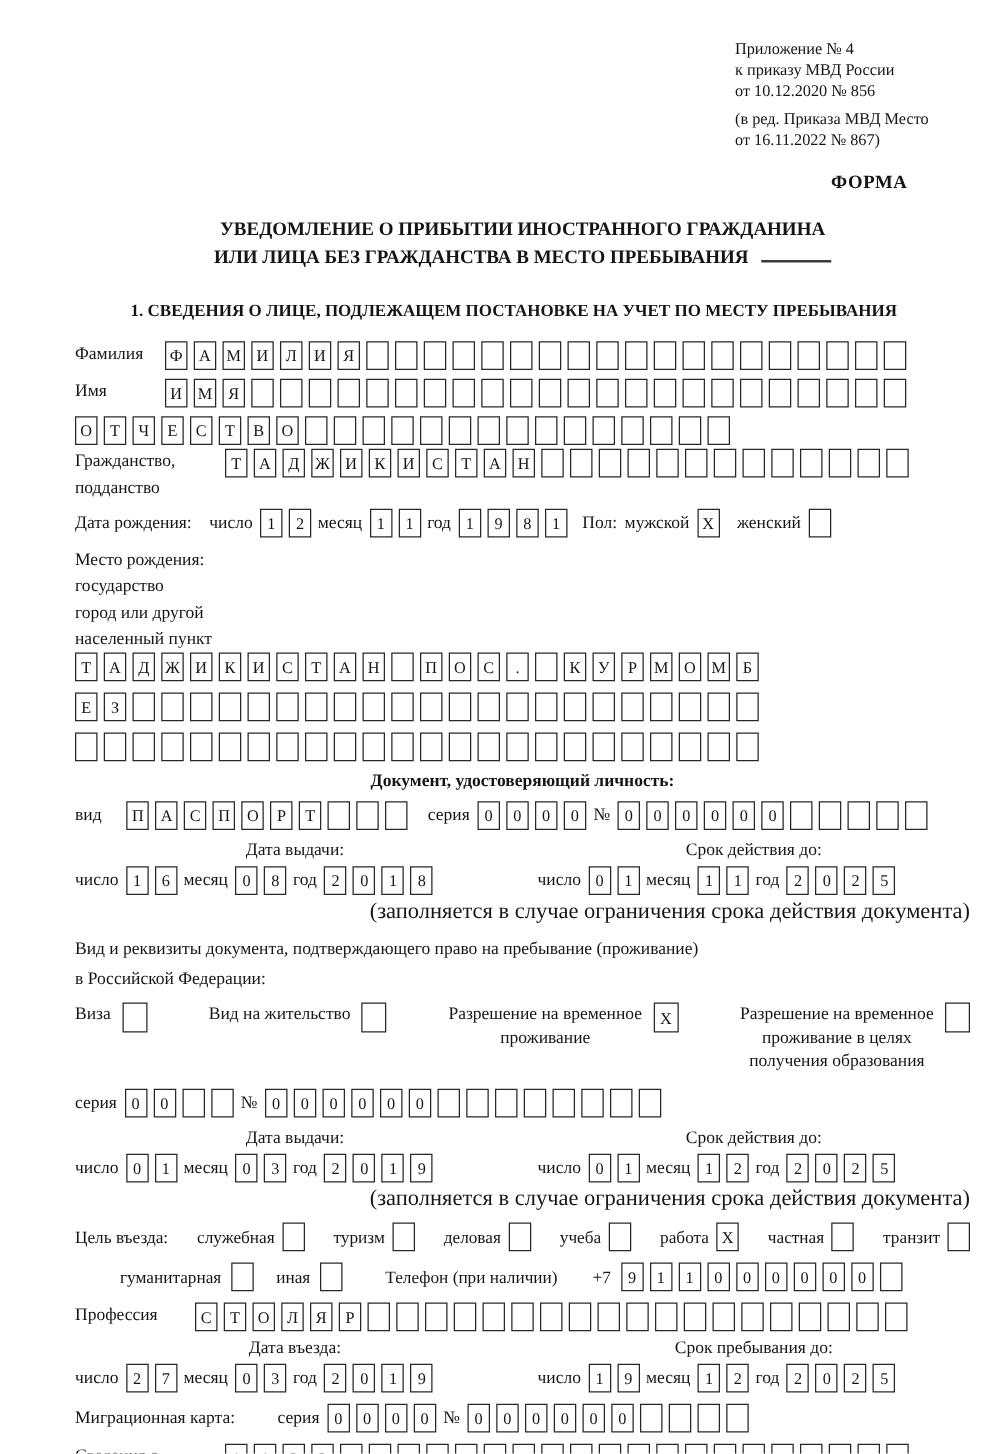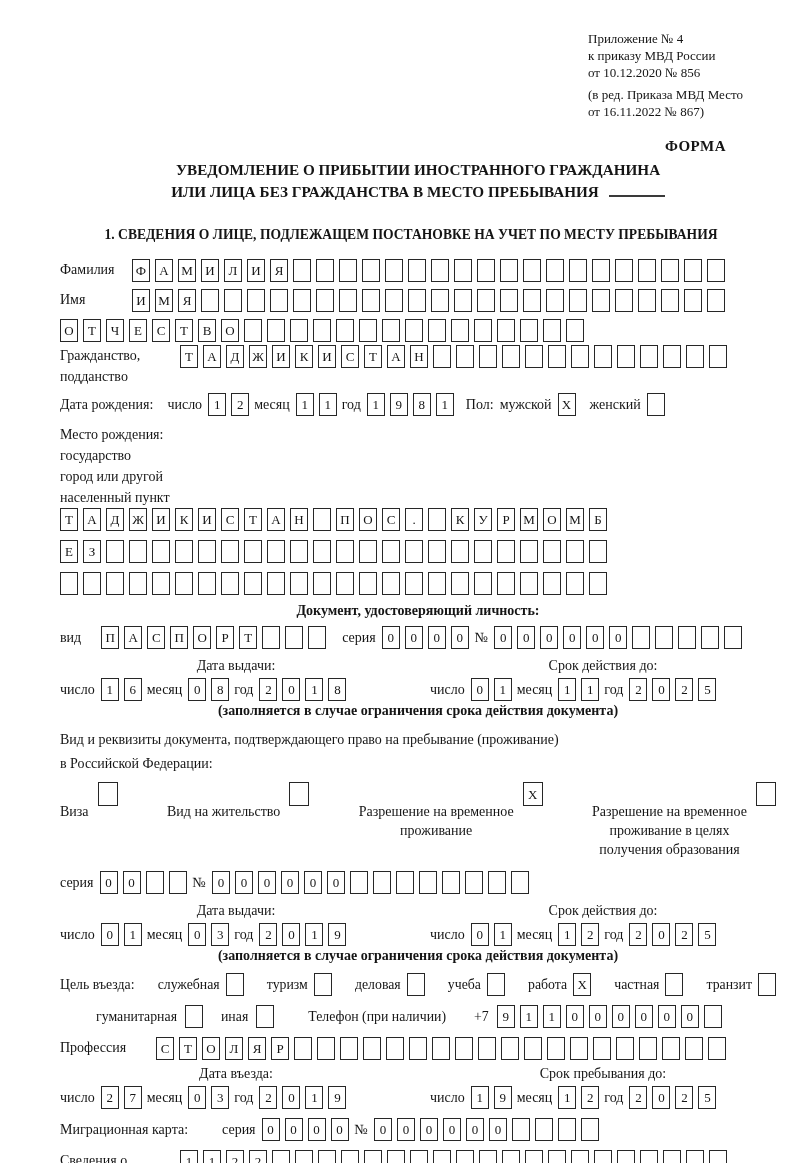--- a/index.html
+++ b/index.html
@@ -6,21 +6,21 @@
   .page{
     position:relative;width:800px;height:1163px;overflow:hidden;
     background:#fff;color:#151515;
     font-family:"Liberation Serif","DejaVu Serif",serif;
     font-size:14px;box-sizing:border-box;
     padding:30px 24px 0 60px;
   }
   .annex{margin-left:528px;font-size:13px;line-height:17px;}
   .annex .gap{height:5px;}
   .forma{ text-align:right;font-weight:bold;font-size:15px;margin:18px 50px 0 0;letter-spacing:.5px;}
-  .title{ text-align:center;font-weight:bold;font-size:15.2px;line-height:22px;margin-top:4px;font-family:Liberation Serif, serif;}
+  .title{ text-align:center;font-weight:bold;font-size:15.2px;line-height:22px;margin-top:18px;font-family:Liberation Serif, serif;}
   .t-underline{display:inline-block;width:56px;border-bottom:2px solid #3a3a3a;margin-left:10px;}
   .sec1{ font-weight:bold;font-size:13.6px;text-align:center;margin:24px 0 16px -14px;white-space:nowrap;}
 
   .row{display:flex;align-items:flex-start;margin-bottom:7px;}
   .lbl{flex:none;line-height:21px;}
   .w72{width:72px;} .w96{width:96px;} .w120{width:120px;} .w142{width:142px;}
   .boxes{display:inline-flex;gap:5px;flex:none;}
   .cb{
     box-sizing:border-box;flex:none;width:18px;height:23px;
     border:1.7px solid #272727;background:#fff;
@@ -30,25 +30,25 @@
   .lg .cb,.cb.lg{width:20px;height:24px;}
   .sub{line-height:21px;}
   .inl{display:flex;align-items:center;gap:6px;flex-wrap:nowrap;}
   .dg{display:flex;align-items:center;gap:5px;}
   .dgl{margin-right:1px;}
   .center-h{ text-align:center;font-weight:bold;margin:3px 0 7px 0;}
   .twocol{display:flex;margin-bottom:2px;}
   .col.l{width:352px;flex:none;}
   .col.r{flex:1;padding-left:18px;}
   .dg-head{text-align:center;margin-bottom:4px;}
-  .note-r{text-align:center;font-size:14px;margin:0 0 9px 0;font-weight:bold;}
+  .note-r{text-align:right;font-size:18px;margin:0 0 9px 0;}
   .plain{line-height:24px;}
   .optrow{display:flex;justify-content:space-between;align-items:flex-start;margin:6px 0 12px 0;}
   .opt{display:flex;align-items:flex-start;gap:9px;}
-  .opt .txt{text-align:center;line-height:19px;margin-top:20px;}
+  .opt .txt{text-align:center;line-height:19px;}
   .purp{display:flex;align-items:center;justify-content:space-between;margin-bottom:9px;font-size:13.8px;}
   .purp .opt2{display:flex;align-items:center;gap:6px;}
   .purp2{display:flex;align-items:center;margin-bottom:9px;font-size:13.8px;}
   .legal{display:flex;align-items:flex-start;margin-top:2px;}
   .legal .lcol{width:120px;flex:none;line-height:22px;}
   .legal .rcol{flex:1;}
   .legal .boxes{margin-bottom:10px;}
 </style>
 </head>
 <body>

